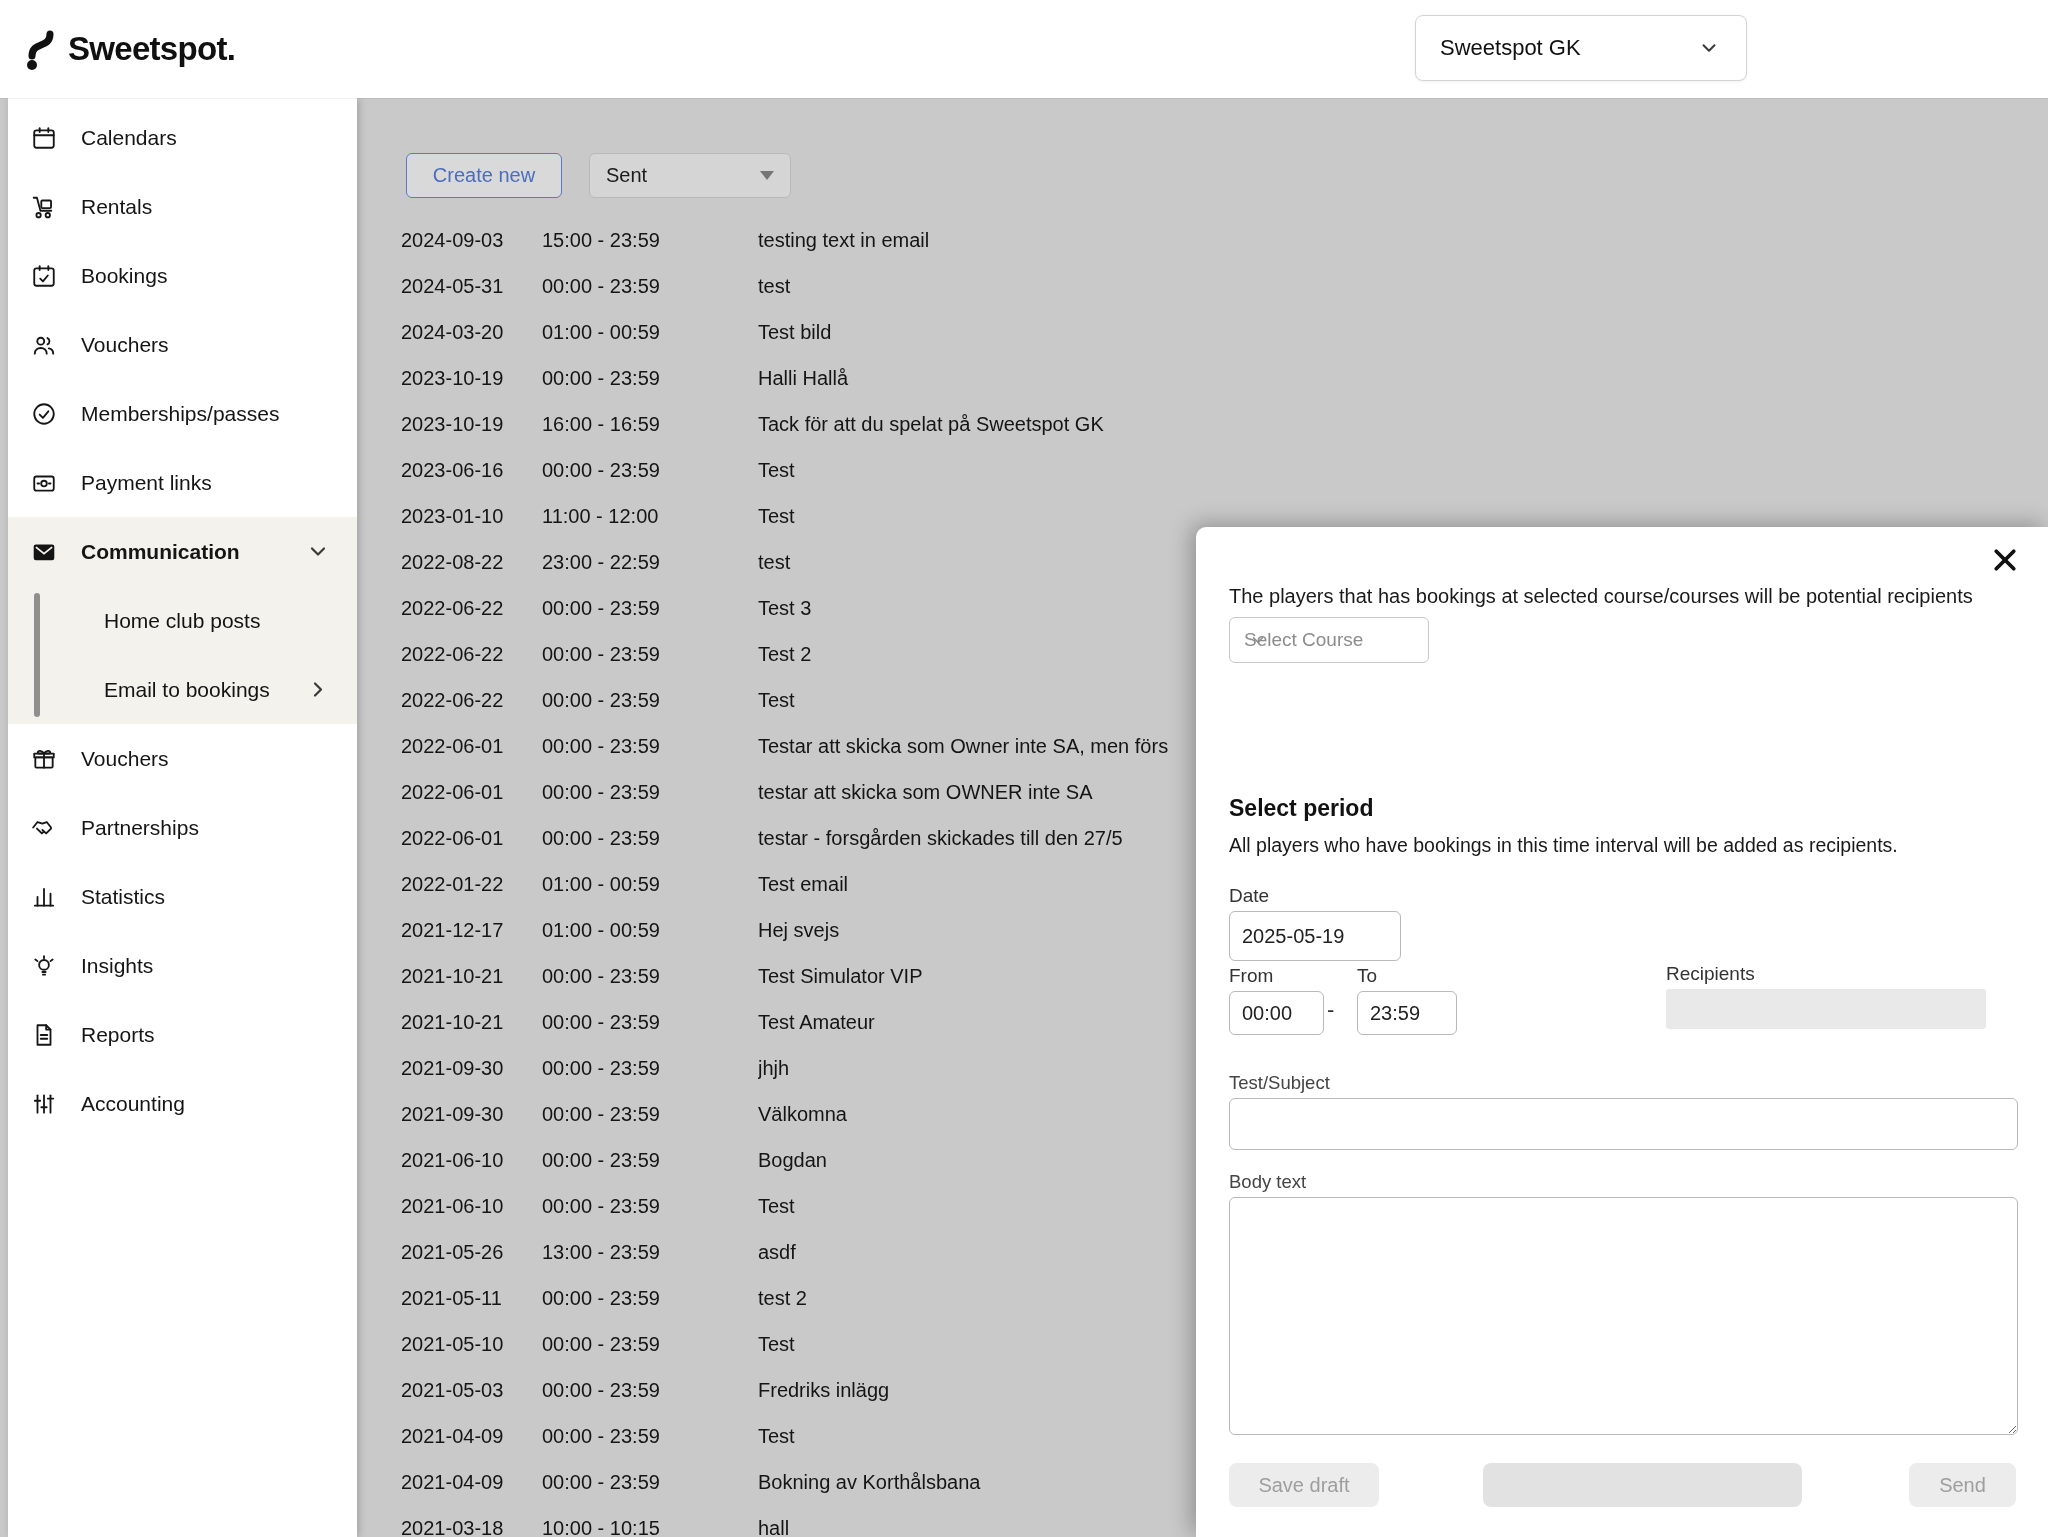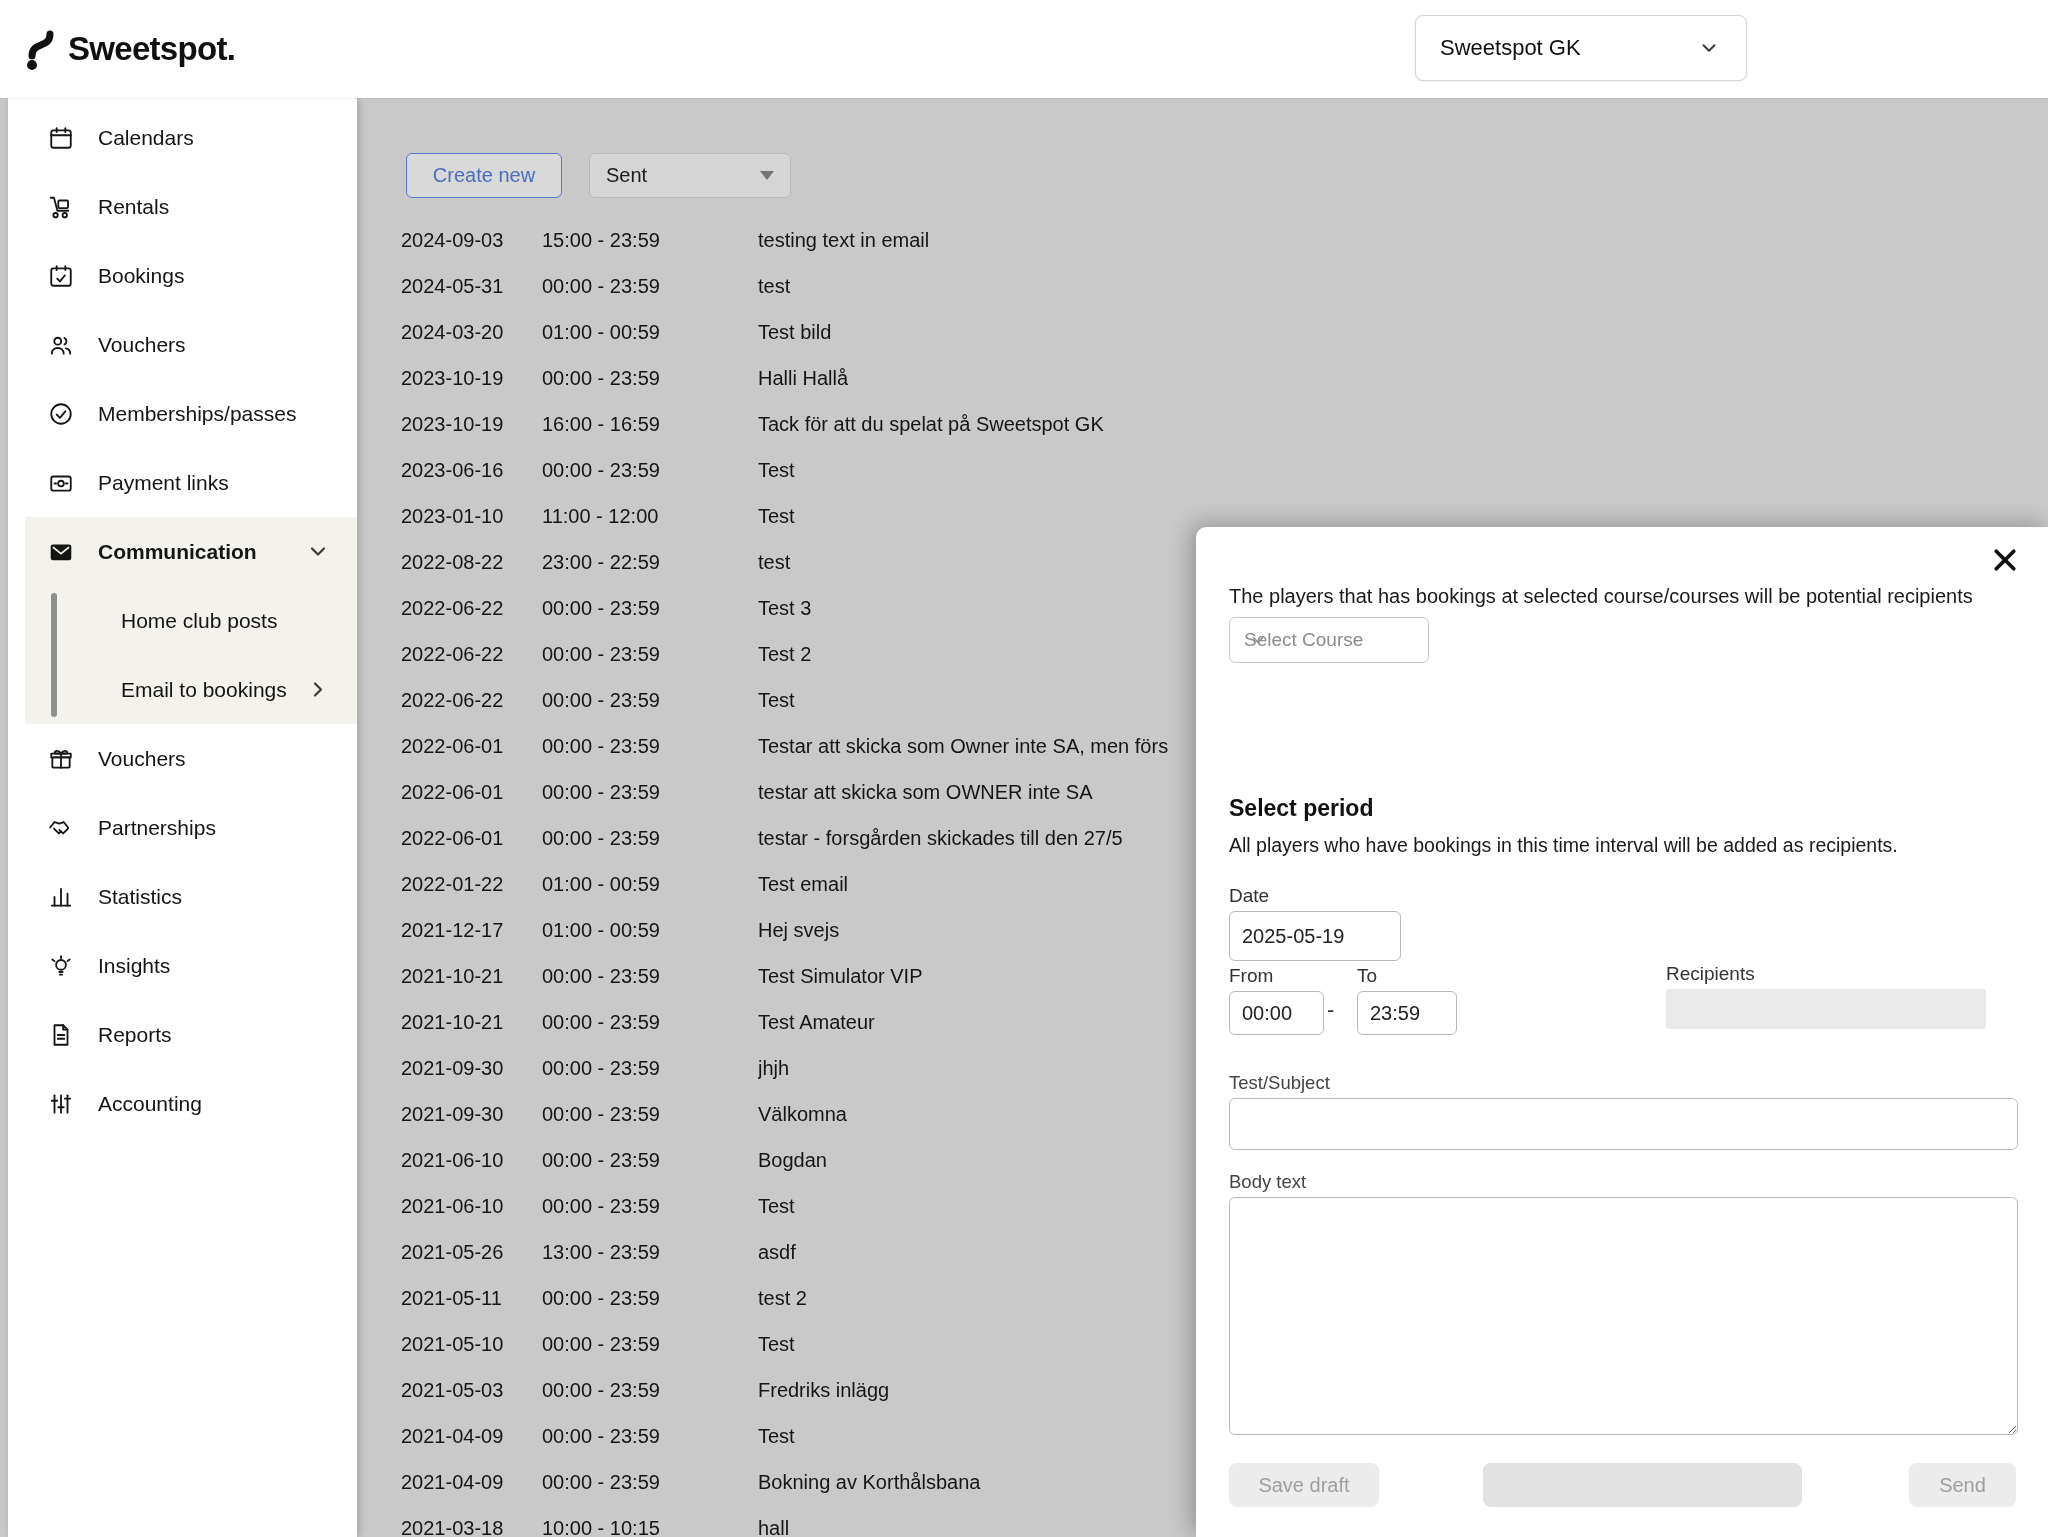--- a/index.html
+++ b/index.html
@@ -12,21 +12,21 @@
             display:flex; align-items:center; box-shadow:0 1px 0 rgba(0,0,0,0.06); }
   .logo { display:flex; align-items:center; gap:12px; margin-left:26px; }
   .logo-text { font-size:33px; font-weight:bold; letter-spacing:-0.7px; color:#101010; }
   .club-selector { position:absolute; right:301px; top:15px; width:332px; height:66px;
             border:1px solid #d4d4d4; border-radius:8px; background:#fff; cursor:pointer;
             display:flex; align-items:center; justify-content:space-between; padding:0 24px;
             font-size:22px; color:#111; box-shadow:0 1px 3px rgba(0,0,0,0.06); }
 
   
   .sidebar { position:absolute; left:8px; top:98px; width:349px; bottom:0; background:#fff;
-            z-index:4; box-shadow:2px 0 8px rgba(0,0,0,0.20); padding-top:5px;padding-left:17px; }
+            z-index:4; box-shadow:2px 0 8px rgba(0,0,0,0.20); padding-top:5px; }
   .nav-item { height:69px; display:flex; align-items:center; padding-left:22px; gap:24px;
             font-size:21px; color:#151515; cursor:pointer; position:relative; }
   .nav-item .label { white-space:nowrap; }
   .nav-item.bold .label { font-weight:bold; }
   .comm-group { background:#f4f2ec; position:relative; }
   .comm-group .subbar { position:absolute; left:26px; top:76px; height:124px; width:6px;
             background:#8f8f8f; border-radius:3px; }
   .nav-sub { height:69px; display:flex; align-items:center; padding-left:96px; font-size:21px;
             cursor:pointer; position:relative; }
   .nav-sub.active { font-weight:normal;text-align:right; }

